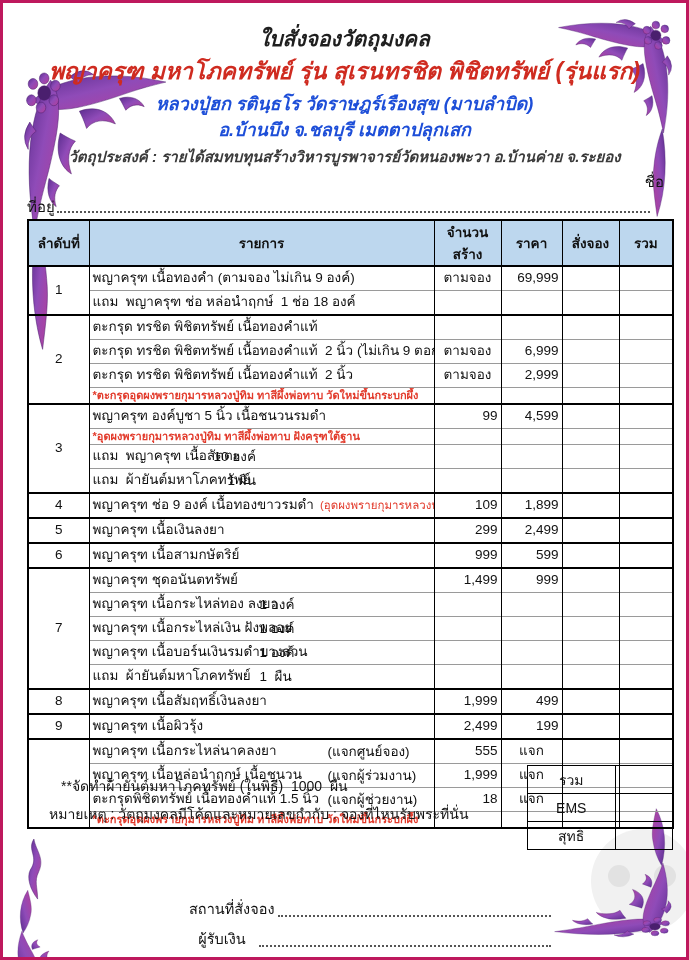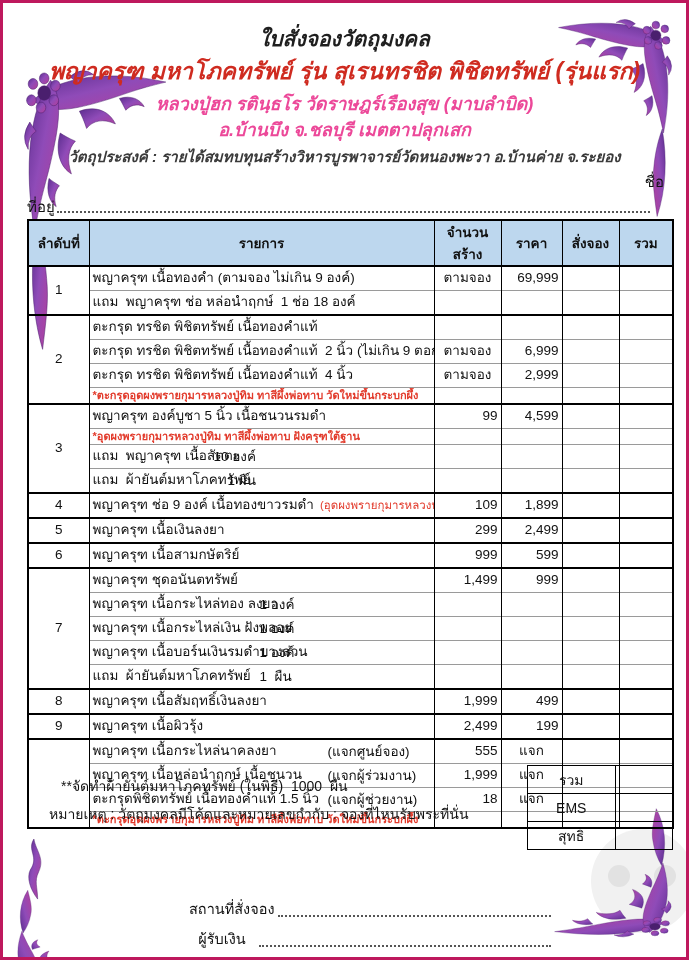--- a/index.html
+++ b/index.html
@@ -14,21 +14,21 @@
   .orn.bl{left:0px;bottom:-36px;width:118px;height:104px;transform:scaleY(-1);}
   .orn.fl{left:16px;bottom:56px;width:28px;height:62px;}
   .wm{position:absolute;left:588px;top:826px;width:104px;height:104px;border-radius:50%;
       background:#f1f1f1;}
   .wm i{position:absolute;width:22px;height:22px;border-radius:50%;background:#e2e2e2;}
   .wm i.d1{left:17px;top:36px;} .wm i.d2{left:63px;top:36px;}
   
   .hdr{position:absolute;top:24px;left:0;right:0;text-align:center;line-height:1.15;}
   .t1{font-size:21px;font-weight:700;font-style:italic;color:#1f1f1f;margin-bottom:7px;}
   .t2{font-size:23px;font-weight:700;font-style:italic;color:#cf2b20;margin-bottom:9px;}
-  .t3{font-size:18px;font-weight:600;font-style:italic;color:#ec4899;margin-bottom:6px;}
+  .t3{font-size:18px;font-weight:600;font-style:italic;color:#1d4ed8;margin-bottom:6px;}
   .t5{font-size:15px;font-weight:600;font-style:italic;color:#3a3a3a;margin-top:7px;}
   
   .fline{position:absolute;display:flex;align-items:flex-end;font-size:15px;color:#111;}
   .fline.name{top:170px;left:24px;right:20px;flex-direction:column;}
   .fline.addr{top:195px;left:24px;right:36px;}
   .fline .lbl{white-space:nowrap;margin-right:2px;line-height:1.2;}
   .dots{flex:1;border-bottom:2px dotted #555;margin-bottom:3px;height:0;}
   
   table.main{position:absolute;top:216px;left:24px;width:645px;border-collapse:collapse;
              table-layout:fixed;font-size:13.5px;border:2px solid #000;}
@@ -185,21 +185,21 @@
           <td></td>
         </tr>
       <tr class="ind">
           <td class="c-item"><span class="itm">ตะกรุด ทรชิต พิชิตทรัพย์ เนื้อทองคำแท้  2 นิ้ว (ไม่เกิน 9 ตอก)</span></td>
           <td class="c-qty qc">ตามจอง</td>
           <td class="c-price">6,999</td>
           <td></td>
           <td></td>
         </tr>
       <tr class="ind">
-          <td class="c-item"><span class="itm">ตะกรุด ทรชิต พิชิตทรัพย์ เนื้อทองคำแท้  4 นิ้ว</span></td>
+          <td class="c-item"><span class="itm">ตะกรุด ทรชิต พิชิตทรัพย์ เนื้อทองคำแท้  2 นิ้ว</span></td>
           <td class="c-qty qc">ตามจอง</td>
           <td class="c-price">2,999</td>
           <td></td>
           <td></td>
         </tr>
       <tr class="rr">
           <td class="c-item"><span class="itm">*ตะกรุดอุดผงพรายกุมารหลวงปู่ทิม ทาสีผึ้งพ่อทาบ วัดใหม่ขึ้นกระบกผึ้ง</span></td>
           <td></td>
           <td></td>
           <td></td>

